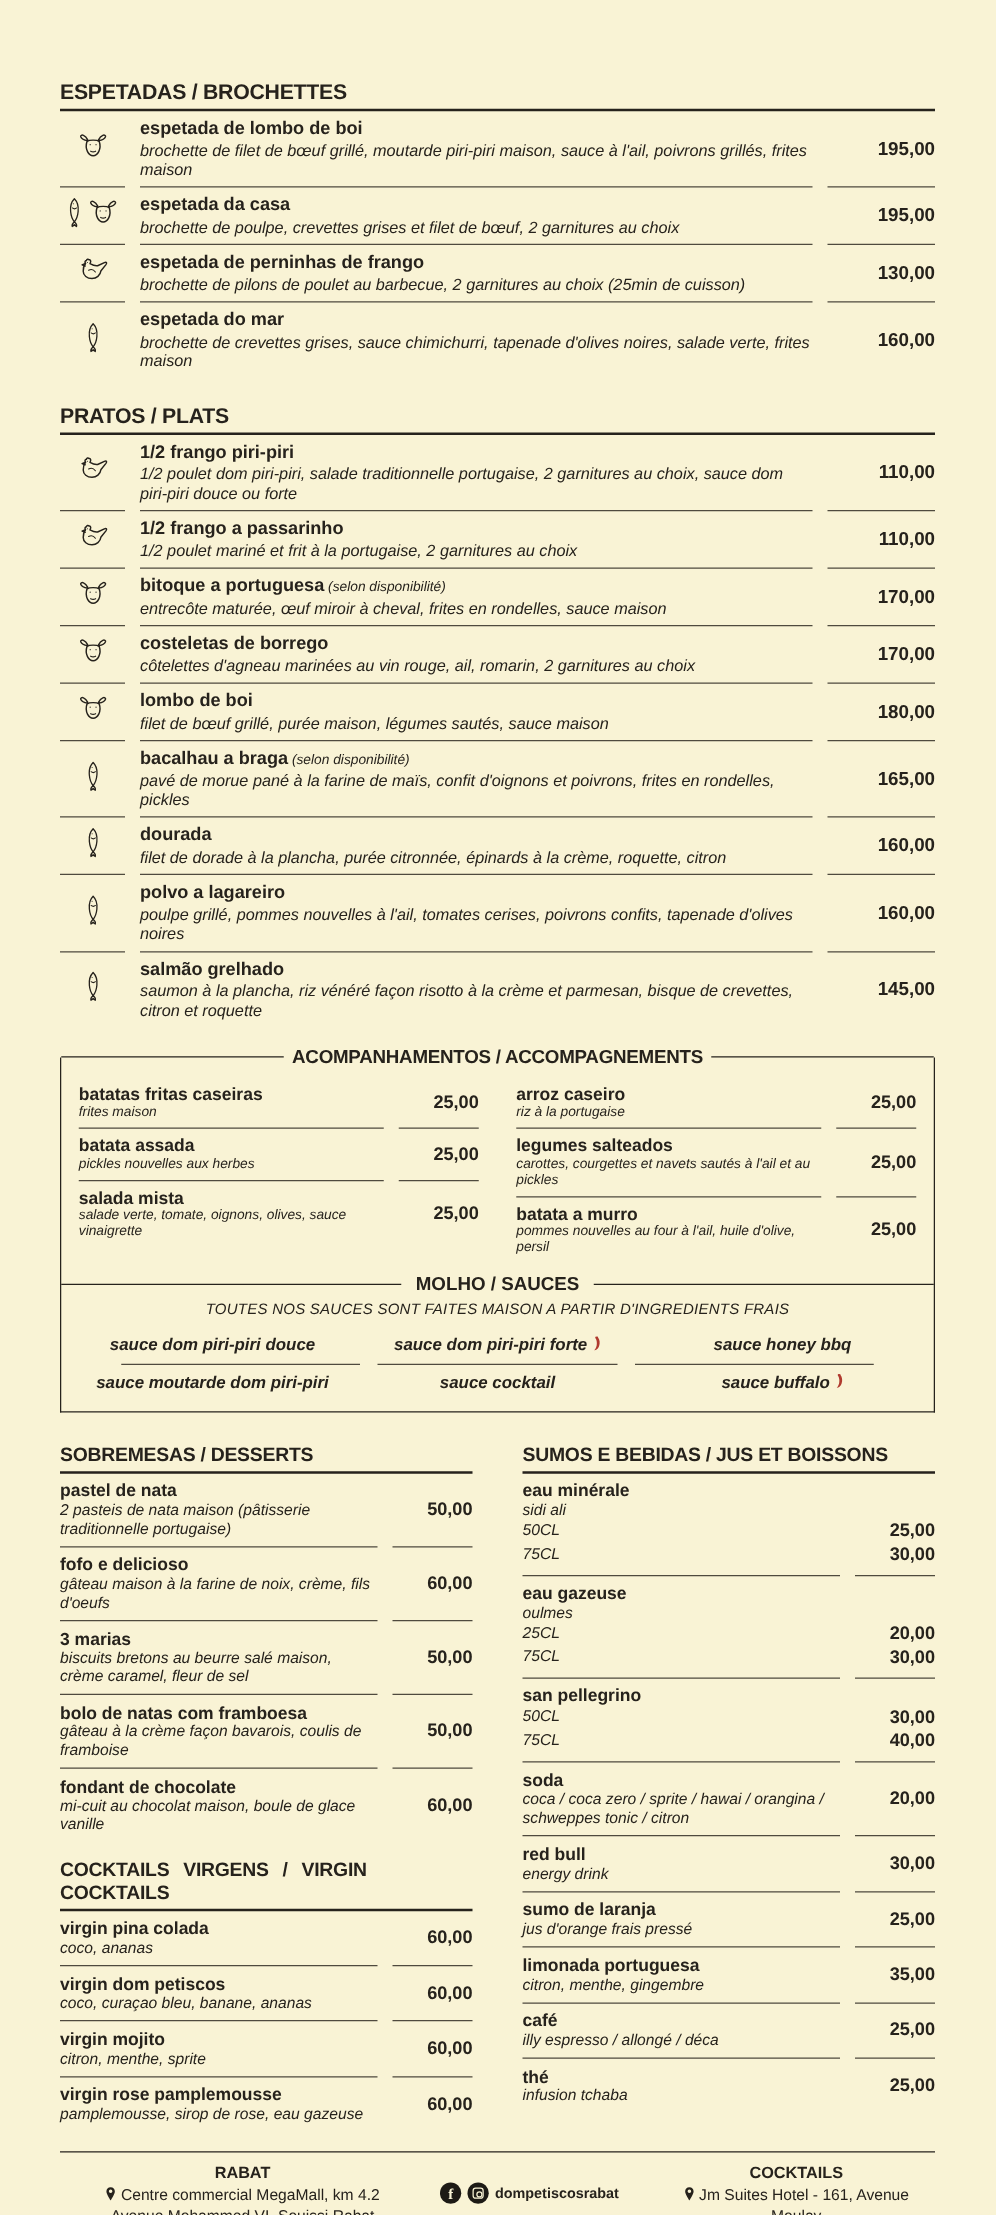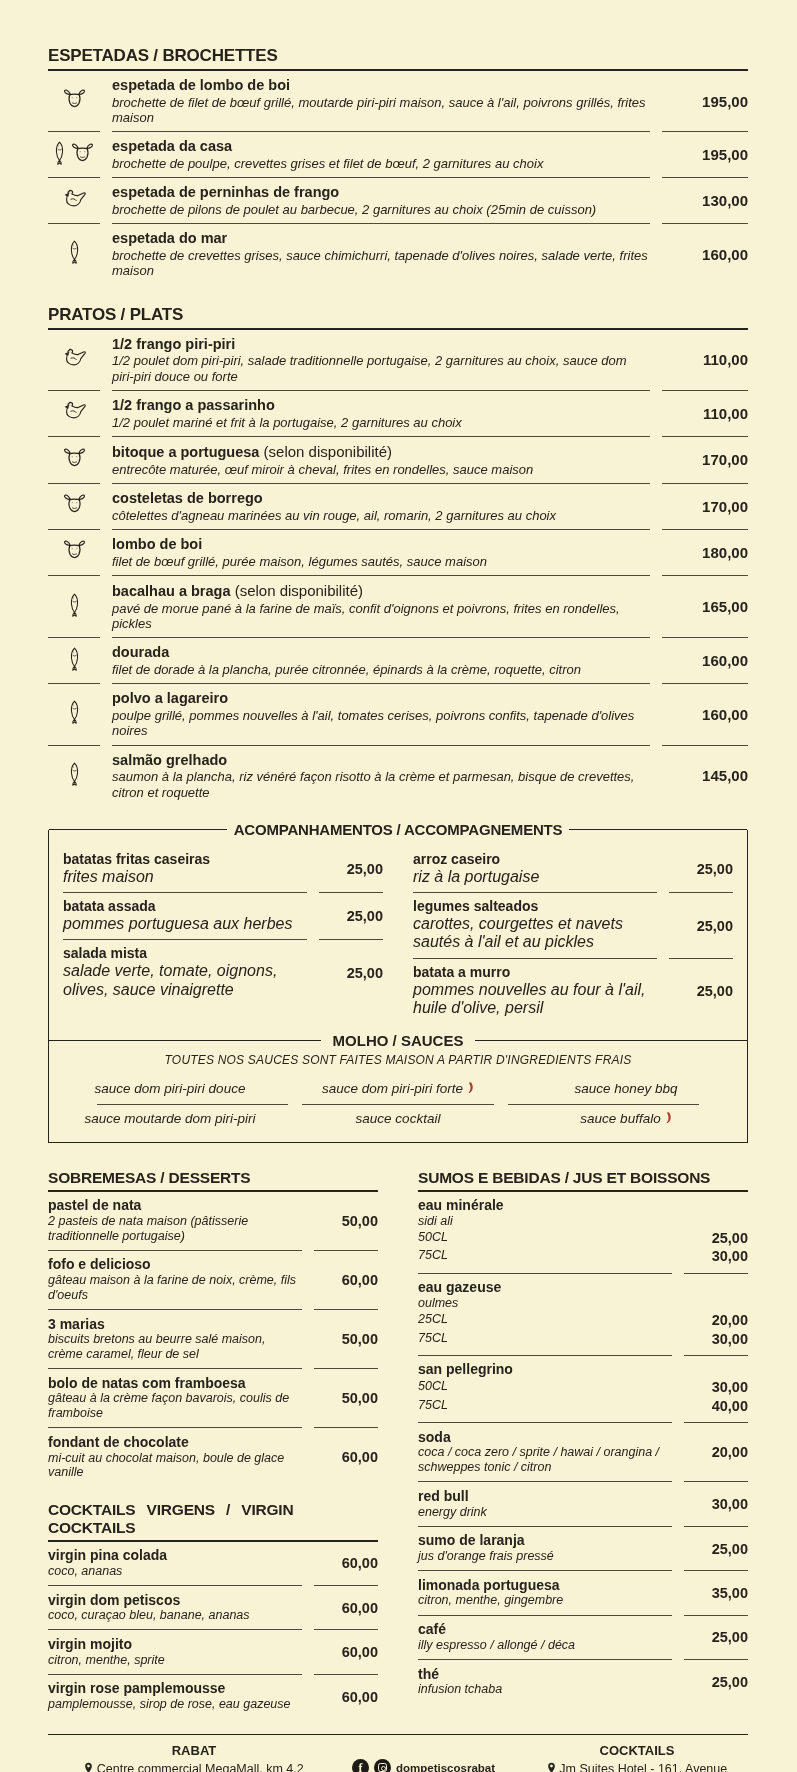--- a/index.html
+++ b/index.html
@@ -4,57 +4,57 @@
 <style>
   :root{
     --bg:#f9f3d5;
     --ink:#26221c;
     --line:#4f4a3e;
     --red:#b03a2e;
   }
   *{margin:0;padding:0;box-sizing:border-box;}
   html,body{background:var(--bg);}
   body{font-family:"Liberation Sans","DejaVu Sans",sans-serif;color:var(--ink);}
-  .page{width:797px;height:1772px;background:var(--bg);overflow:hidden;padding:46px 49px 0 48px;position:relative;}
+  .page{width:797px;height:1772px;background:var(--bg);overflow:hidden;padding:64px 49px 0 48px;position:relative;}
 
   
   .sec-head{font-size:17px;font-weight:800;letter-spacing:-.2px;border-bottom:2px solid var(--ink);padding-bottom:3px;text-transform:uppercase;}
   .sec{margin-bottom:14px;}
   .sec + .sec{margin-top:20px;}
 
   
   .mrow{display:grid;grid-template-columns:52px 1fr 86px;gap:12px;align-items:center;padding:6px 0;}
   .icell{display:flex;align-items:center;justify-content:center;gap:3px;}
   .icell svg{stroke:var(--ink);fill:none;stroke-width:1.3;stroke-linecap:round;stroke-linejoin:round;}
   .iname{font-size:14.5px;font-weight:700;line-height:1.15;}
-  .inote{font-size:15px;font-weight:400;}
+  .inote{font-size:11px;font-weight:400;font-style:italic;}
   .idesc{font-size:13px;font-style:italic;line-height:1.18;margin-top:1px;}
   .pcell{font-size:15px;font-weight:700;text-align:right;}
   .sep3{display:grid;grid-template-columns:52px 1fr 86px;gap:12px;}
   .sep3 i,.sep2 i,.sauce-sep i{border-top:1px solid var(--line);display:block;height:0;}
 
   
   .box{border:1.5px solid var(--ink);border-top:none;margin-top:24px;position:relative;padding:16px 14px 8px;}
   .box-title{position:absolute;top:-9px;left:0;right:0;display:flex;align-items:center;gap:7px;}
   .box-title .tl{flex:1;border-top:1.5px solid var(--ink);}
   .box-title h3{font-size:15px;font-weight:800;letter-spacing:-.2px;white-space:nowrap;}
   .box-body{display:grid;grid-template-columns:1fr 1fr;column-gap:30px;}
   .crow{display:grid;grid-template-columns:1fr 64px;gap:12px;align-items:center;padding:6px 0;}
   .cname{font-size:14px;font-weight:700;line-height:1.12;}
-  .cdesc{font-size:16px;font-style:italic;line-height:1.16;}
+  .cdesc{font-size:11px;font-style:italic;line-height:1.16;}
   .cprice{font-size:14.5px;font-weight:700;text-align:right;}
   .sep2{display:grid;grid-template-columns:1fr 64px;gap:12px;}
 
   
   .sauces-head{display:flex;align-items:center;gap:12px;margin:8px -14px 4px;}
   .sauces-head .tl{flex:1;border-top:1.5px solid var(--ink);}
   .sauces-head h3{font-size:15px;font-weight:700;white-space:nowrap;}
   .sauce-note{font-size:12px;font-style:italic;text-align:center;letter-spacing:.2px;margin:2px 0 8px;}
   .sauce-row{display:grid;grid-template-columns:1fr 1fr 1fr;gap:14px;padding:6px 0 7px;}
-  .sauce-cell{font-size:13.5px;font-style:italic;text-align:center;display:flex;align-items:center;justify-content:center;gap:3px;}
+  .sauce-cell{font-size:13.5px;font-style:italic;text-align:center;display:flex;align-items:center;justify-content:center;gap:3px;font-weight:bold;}
   .sauce-sep{display:grid;grid-template-columns:1fr 1fr 1fr;gap:14px;margin:0 34px;}
 
   
   .bottom{display:grid;grid-template-columns:330px 1fr;column-gap:40px;margin-top:26px;}
   .col-head{font-size:15.5px;font-weight:800;letter-spacing:-.2px;border-bottom:2px solid var(--ink);padding-bottom:3px;text-transform:uppercase;}
   .col-head.spread{word-spacing:7px;}
   .drow{display:grid;grid-template-columns:1fr 64px;gap:12px;align-items:center;padding:6.5px 0;}
   .dname{font-size:14px;font-weight:700;line-height:1.12;}
   .ddesc{font-size:12.5px;font-style:italic;line-height:1.18;}
   .dprice{font-size:14.5px;font-weight:700;text-align:right;}
@@ -378,21 +378,21 @@
             </div>
             <div class="cprice">25,00</div>
           </div>
           <div class="sep2">
             <i></i>
             <i></i>
           </div>
           <div class="crow">
             <div>
               <div class="cname">batata assada</div>
-              <div class="cdesc">pommes portuguesa aux herbes</div>
+              <div class="cdesc">pickles nouvelles aux herbes</div>
             </div>
             <div class="cprice">25,00</div>
           </div>
           <div class="sep2">
             <i></i>
             <i></i>
           </div>
           <div class="crow">
             <div>
               <div class="cname">salada mista</div>

